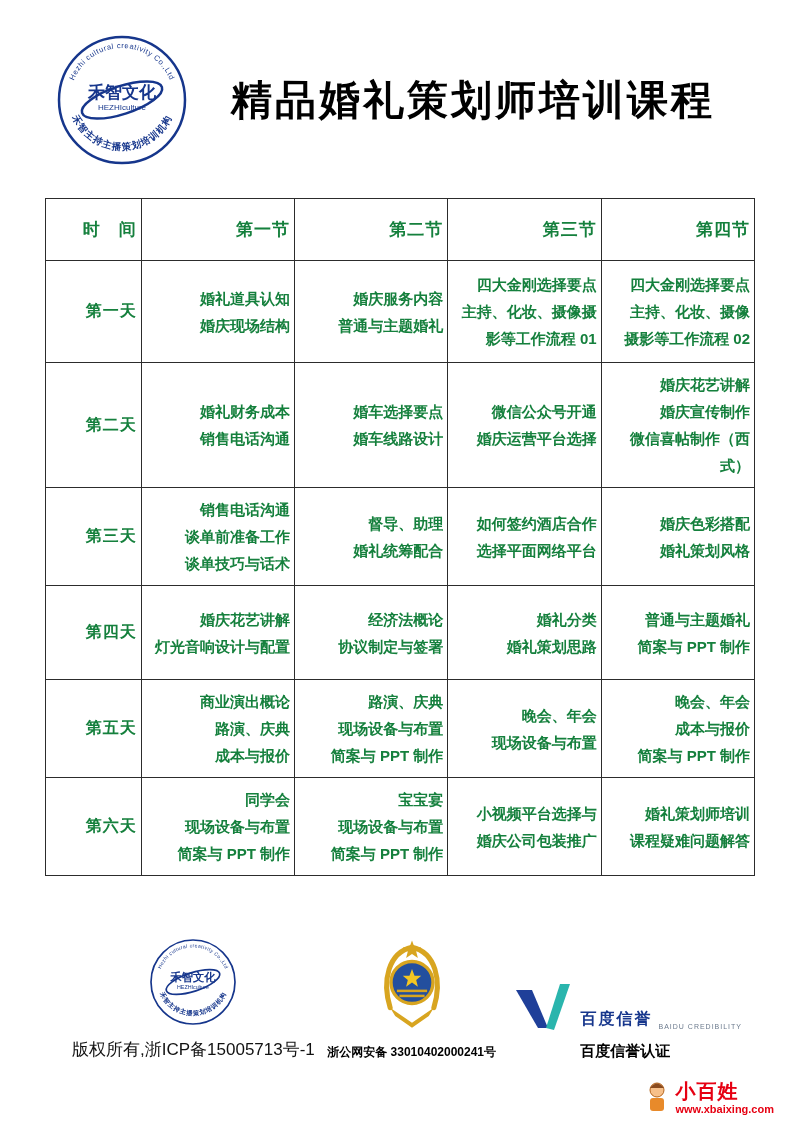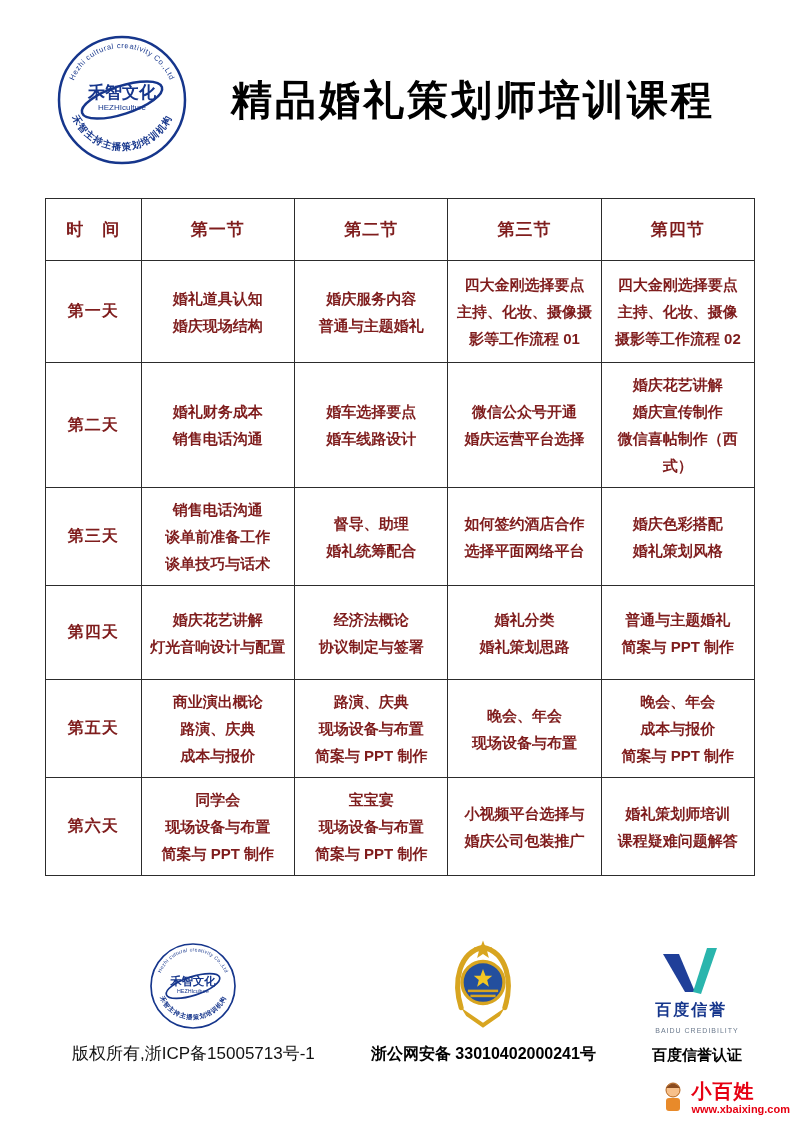--- a/index.html
+++ b/index.html
@@ -16,22 +16,22 @@
   .page-title {
     flex:1; margin:0; text-align:center;
     font-size:41px; font-weight:900; letter-spacing:3px; color:#000;
     font-family:Liberation Mono, monospace;
   }
 
   
   .table-wrap { margin:32px 45px 0 45px; }
   table { width:100%; border-collapse:collapse; table-layout:fixed; }
   th, td {
-    border:1px solid #2c2c2c; text-align:center; vertical-align:middle;
-    white-space:pre-line; padding:8px 4px; color:#7f1d1d;
+    border:1px solid #2c2c2c; text-align:right; vertical-align:middle;
+    white-space:pre-line; padding:8px 4px; color:#15803d;
   }
   th { height:62px; font-size:17px; font-weight:700; letter-spacing:1px; }
   td { font-size:15px; font-weight:600; line-height:1.8; }
   td.day-cell { font-size:16px; font-weight:700; letter-spacing:1px; }
   col.c-time { width:13.5%; }
   col.c-sess { width:21.625%; }
   tbody tr:nth-child(1) { height:102px; }
   tbody tr:nth-child(2) { height:94px; }
   tbody tr:nth-child(3) { height:96px; }
   tbody tr:nth-child(4) { height:94px; }
@@ -40,29 +40,29 @@
 
   
   .footer {
     margin-top:62px; display:flex; justify-content:space-between;
     align-items:flex-end; padding:0 58px 0 72px;
   }
   .foot-col { display:flex; flex-direction:column; align-items:center; gap:12px; }
   .logo-small { width:88px; height:88px; }
   .copyright-text { font-size:17px; color:#111; }
   .police-badge { width:84px; height:94px; }
-  .police-text { font-size:16px; font-weight:800; color:#000; }
-  .baidu-logo-block { display:flex; flex-direction:column; align-items:flex-start; gap:6px; }
+  .police-text { font-size:12px; font-weight:800; color:#000; }
+  .baidu-logo-block { display:flex; align-items:flex-end; gap:6px; }
   .baidu-cn { font-size:16px; font-weight:700; color:#16368c; letter-spacing:2px; }
   .baidu-en { font-size:7px; color:#6b7a8d; letter-spacing:1px; }
   .baidu-caption { font-size:15px; font-weight:700; color:#000; }
 
   
   .watermark {
-    position:absolute; right:4px; bottom:10px;
+    position:absolute; right:20px; bottom:10px;
     display:flex; align-items:center; gap:5px; background:#ffffff; padding:2px 6px;
   }
   .wm-texts { display:flex; flex-direction:column; align-items:flex-start; line-height:1.15; }
   .wm-name { font-size:20px; font-weight:800; color:#e60012; letter-spacing:1px; }
   .wm-url  { font-size:11px; font-weight:600; color:#e60012; }
 </style>
 </head>
 <body>
 
 <div class="page">

